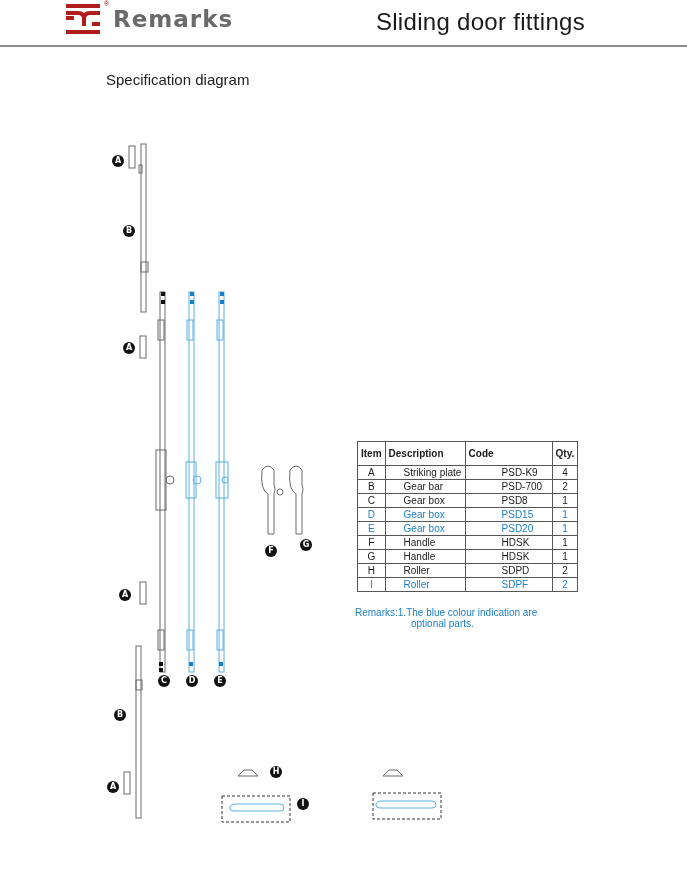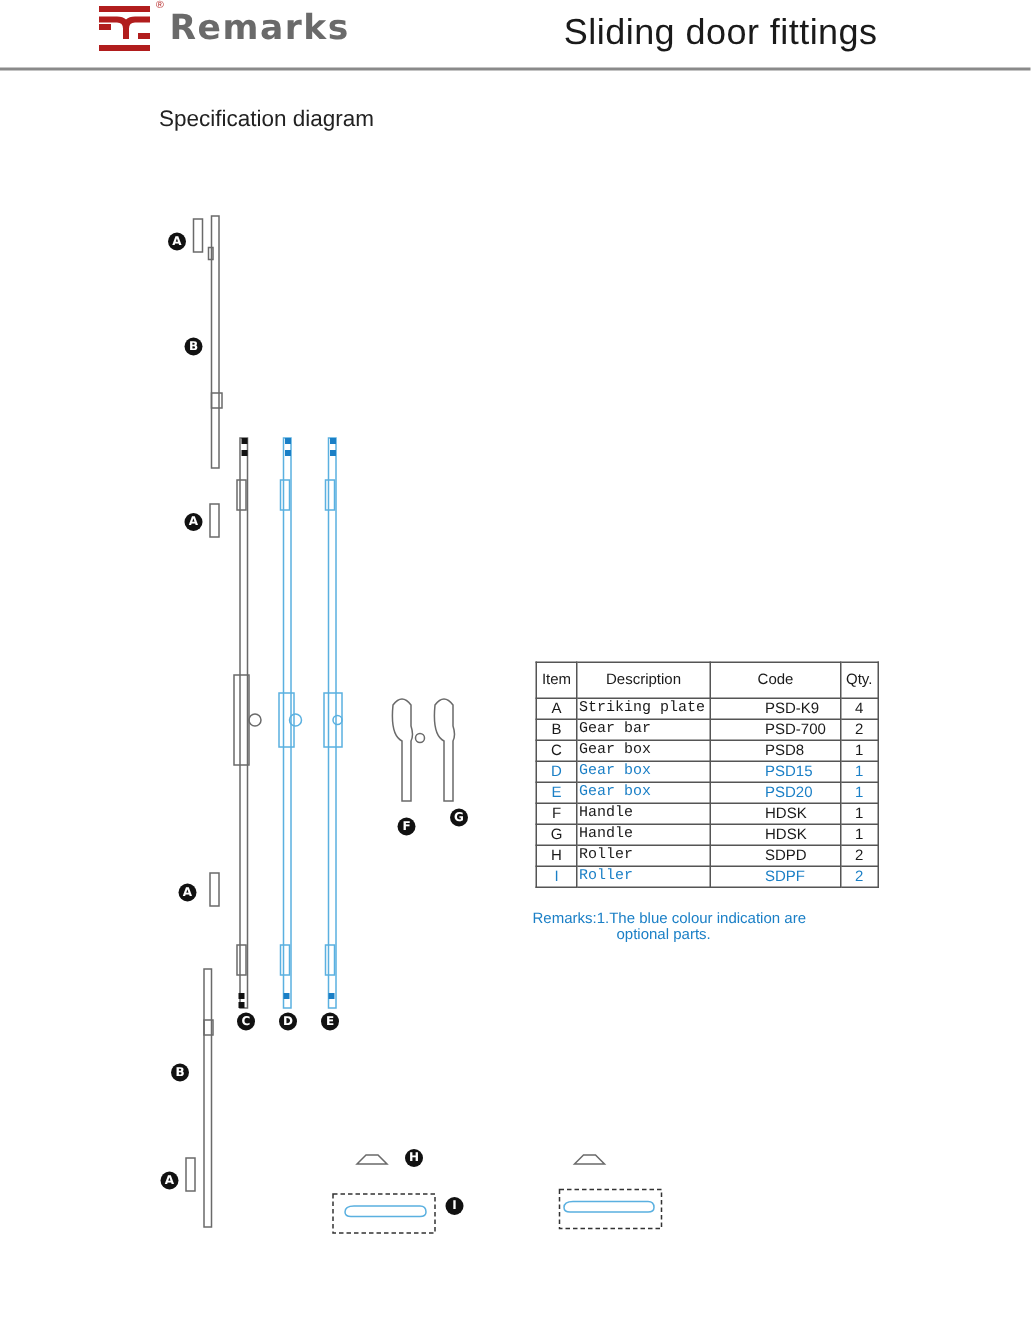--- a/index.html
+++ b/index.html
@@ -7,23 +7,23 @@
     .abs { position: absolute; }
     .logo-mark { left: 66px; top: 4px; width: 36px; height: 30px; }
     .logo-reg { left: 104px; top: 0px; font-size: 7px; color: #b11d1d; }
     .logo-text { left: 113px; top: 6px; font-size: 23px; letter-spacing: 1px; color: #6a6a6a; font-weight: bold; font-family: "DejaVu Sans", sans-serif; }
     .header-title { right: 102px; top: 8px; font-size: 24px; color: #1a1a1a; letter-spacing: 0.3px; }
     .header-rule { left: 0; top: 45px; width: 687px; height: 2px; background: #8a8a8a; }
     .section-title { left: 106px; top: 71px; font-size: 15px; color: #222; }
     .label-circle { width: 12px; height: 12px; border-radius: 50%; background: #111; color: #fff; font-size: 8px; font-weight: bold; line-height: 12px; text-align: center; font-family: "DejaVu Sans", sans-serif; }
     table.spec { position: absolute; left: 357px; top: 441px; border-collapse: collapse; font-size: 10px; }
     table.spec th, table.spec td { border: 1px solid #555; padding: 0 3px; height: 13px; text-align: left; white-space: nowrap; }
-    table.spec th { font-weight: normal; height: 23px; text-align: center; }
+    table.spec th { font-weight: bold; height: 23px; text-align: left; }
     table.spec td.c-item { text-align: center; width: 20px; }
-    table.spec td.c-desc { width: 58px; padding-left: 1px; font-family: Liberation Mono, monospace; }
+    table.spec td.c-desc { width: 58px; padding-left: 18px; }
     table.spec td.c-code { width: 47px; padding-left: 36px; }
     table.spec td.c-qty { text-align: center; width: 16px; }
     table.spec { border: 1.5px solid #444; }
     tr.opt td { color: #1a7fc6; }
     .remarks { left: 355px; top: 607px; font-size: 10px; color: #1a7fc6; line-height: 11px; }
     .remarks .lead { font-size: 10px; margin-top: 36px; }
     .remarks .cont { padding-left: 56px; }
     svg.draw { position: absolute; left: 0; top: 0; }
   </style>
 </head>

